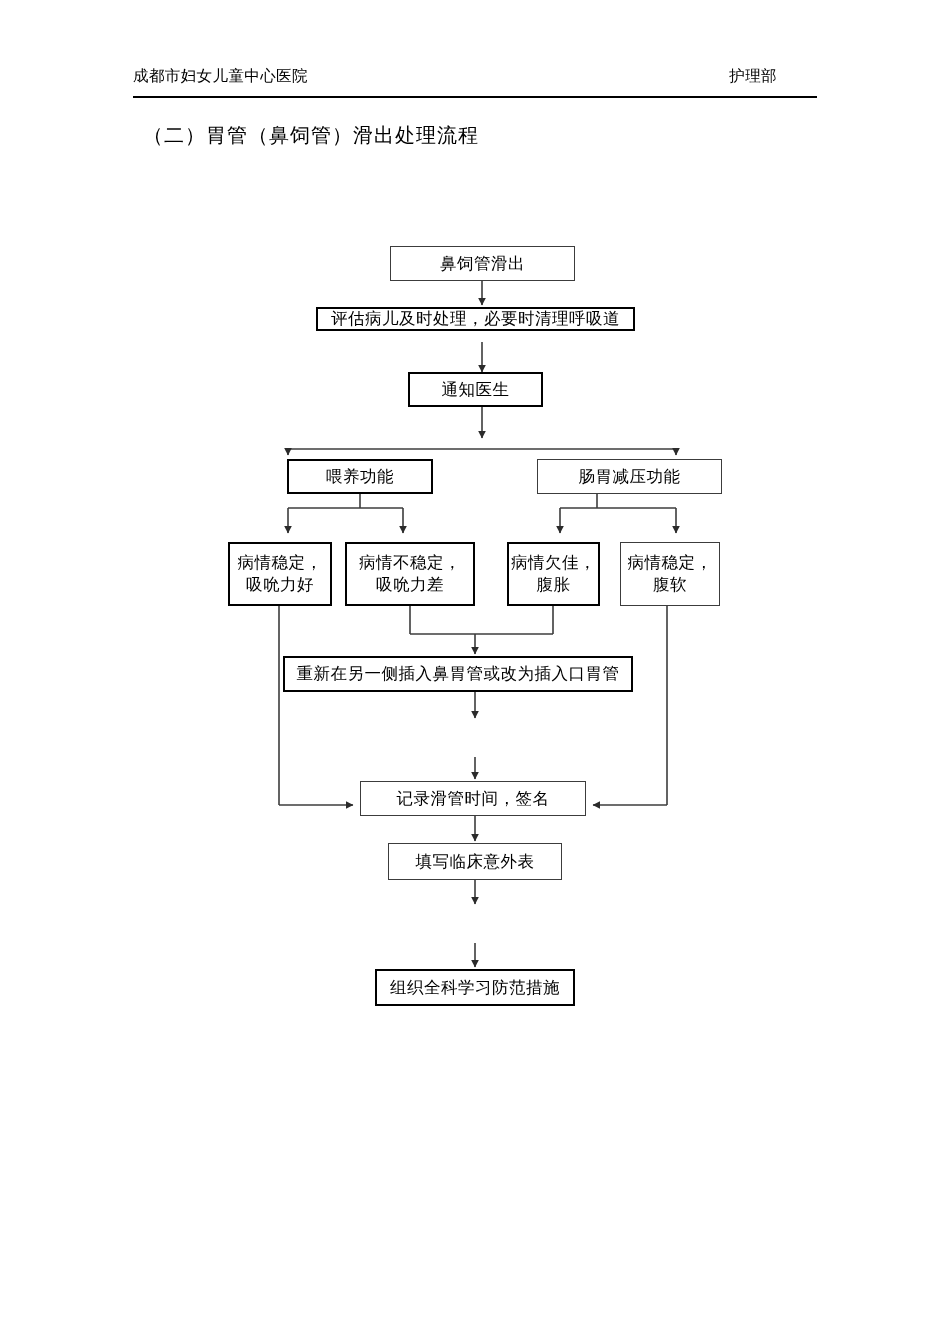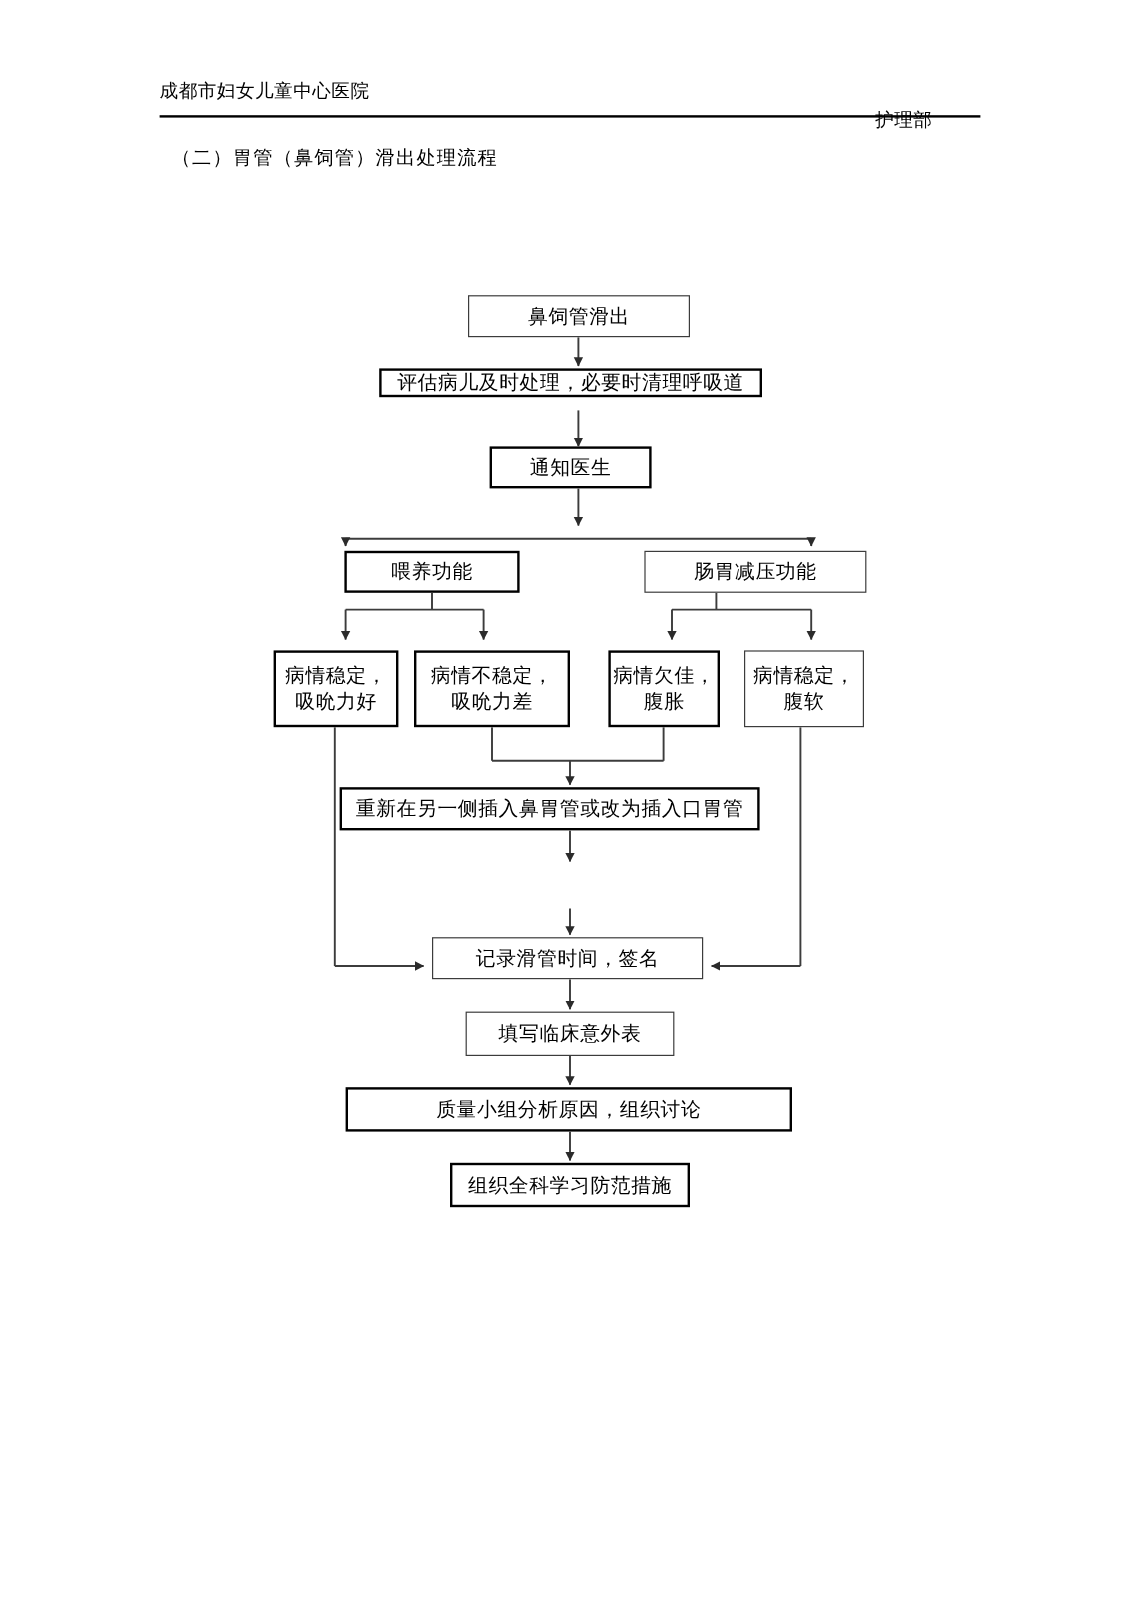--- a/index.html
+++ b/index.html
@@ -26,28 +26,28 @@
     border-bottom: 2px solid #000;
     display: flex;
     align-items: flex-start;
     justify-content: space-between;
     font-family: "Liberation Sans", "DejaVu Sans", sans-serif;
     font-weight: normal;
     font-size: 15.5px;
     letter-spacing: 0.4px;
   }
   #page-header .hdr-left { white-space: nowrap; }
-  #page-header .hdr-right { white-space: nowrap; padding-right: 40px; margin-top: 24px; }
+  #page-header .hdr-right { white-space: nowrap; padding-right: 40px; }
 
   
   #section-title {
     position: absolute;
     left: 143px;
     top: 122px;
-    font-size: 16px;
+    font-size: 20px;
     letter-spacing: 1px;
     white-space: nowrap;
   }
 
   
   #flow {
     position: absolute;
     left: 0;
     top: 0;
     width: 950px;
@@ -163,17 +163,16 @@
   <div class="node" style="left:620px; top:542px; width:100px; height:64px;">病情稳定，
 腹软</div>
 
   <div class="node heavy" style="left:283px; top:656px; width:350px; height:36px;">重新在另一侧插入鼻胃管或改为插入口胃管</div>
 
 
   <div class="node" style="left:360px; top:781px; width:226px; height:35px;">记录滑管时间，签名</div>
 
   <div class="node" style="left:388px; top:843px; width:174px; height:37px;">填写临床意外表</div>
 
-  <div class="node heavy" style="left:288px; top:906px; width:372px; height:37px;">质量小组分析原因，组织讨论</div>
 
   <div class="node heavy" style="left:375px; top:969px; width:200px; height:37px;">组织全科学习防范措施</div>
 
 </div>
 
 </body></html>

